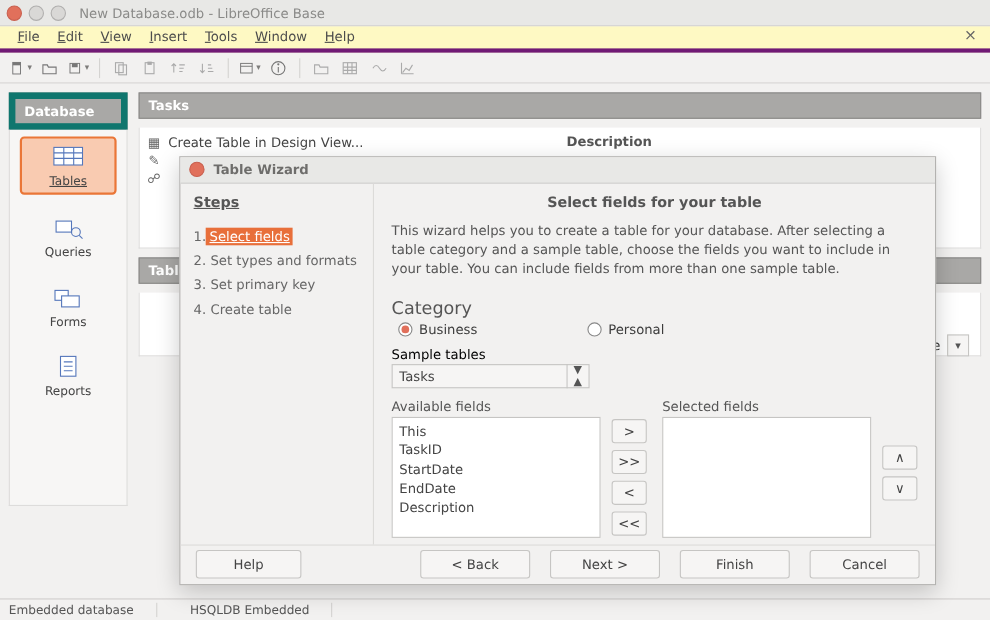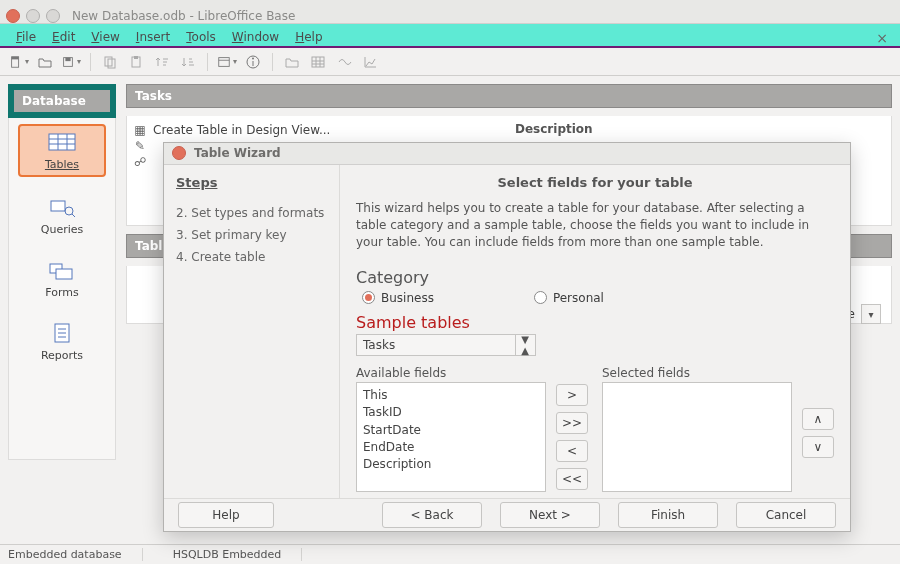--- a/index.html
+++ b/index.html
@@ -13,40 +13,40 @@
     height: 564px;
     overflow: hidden;
     position: relative;
   }
   
   .titlebar {
     height: 24px;
     background: #e8e8e6;
     border-bottom: 1px solid #d0cfce;
     display: flex;
-    align-items: flex-end;
+    align-items: center;
     padding: 0 6px;
     color: #8a8a88;
   }
   .win-btn {
     width: 14px; height: 14px;
     border-radius: 50%;
     border: 1px solid #b0afae;
     background: #d9d8d6;
     margin-right: 6px;
   }
   .win-btn.close { background: #e1705b; border-color: #c9604f; }
   .titlebar .title { margin-left: 6px; font-size: 12px; }
   
   .menubar {
     height: 24px;
-    background: #5eead4;
-    border-bottom: 2px solid #701a75;
+    background: #fef9c3;
+    border-bottom: 4px solid #701a75;
     display: flex;
-    align-items: flex-end;
+    align-items: flex-start;
     padding: 0 8px;
     color: #4c4c4c;
   }
   .menubar .item {
     padding: 2px 8px;
     font-size: 12px;
   }
   .menubar .item u { text-decoration: underline; }
   .menubar .close-x {
     margin-left: auto;
@@ -193,21 +193,21 @@
   .form-heading{font-weight:bold;font-size:13px;color:#555;margin-bottom:10px;text-align:center;}
   .form-desc{font-size:12px;color:#555;line-height:1.45;margin-bottom:16px;}
   .cat-label{font-size:16px;color:#555;margin-bottom:4px;}
   .radio-row{display:flex;gap:100px;align-items:center;margin-bottom:6px;padding-left:6px;}
   .radio{display:flex;align-items:center;gap:6px;font-size:12px;}
   .radio .r{
     width:13px;height:13px;border-radius:50%;border:1px solid #888;background:#fff;
     display:inline-flex;align-items:center;justify-content:center;
   }
   .radio .r.sel::after{content:"";width:7px;height:7px;border-radius:50%;background:#e1705b;}
-  .sample-label{font-size:16px;color:#b91c1c;margin-bottom:2px;margin-top:2px;}
+  .sample-label{font-size:12px;color:#000000;margin-bottom:2px;margin-top:2px;}
   .combo{
     width:180px;height:22px;border:1px solid #c6c5c3;background:#f6f5f4;
     display:flex;align-items:center;justify-content:space-between;
     padding:0 6px;font-size:12px;color:#444;margin-bottom:10px;
   }
   .combo .caret{font-size:10px;color:#555;border-left:1px solid #c6c5c3;padding-left:5px;}
   .fields-row{display:flex;gap:10px;align-items:flex-start;}
   .list-col{width:190px;}
   .list-title{font-size:12px;color:#555;margin-bottom:2px;}
   .list-box{
@@ -425,20 +425,21 @@
 </div>
 
 <div class="wizard">
   <div class="wizard-title">
     <span class="dot"></span>
     <span>Table Wizard</span>
   </div>
   <div class="wizard-body">
     <div class="steps-col">
       <div class="steps-title">Steps</div>
+      <div class="step active"><span>1.</span><span class="step-label">Select fields</span></div>
       <div class="step"><span>2.</span> <span>Set types and formats</span></div>
       <div class="step"><span>3.</span> <span>Set primary key</span></div>
       <div class="step"><span>4.</span> <span>Create table</span></div>
     </div>
     <div class="form-col">
       <div class="form-heading">Select fields for your table</div>
       <div class="form-desc">This wizard helps you to create a table for your database. After selecting a table category and a sample table, choose the fields you want to include in your table. You can include fields from more than one sample table.</div>
 
       <div class="cat-label">Category</div>
       <div class="radio-row">

